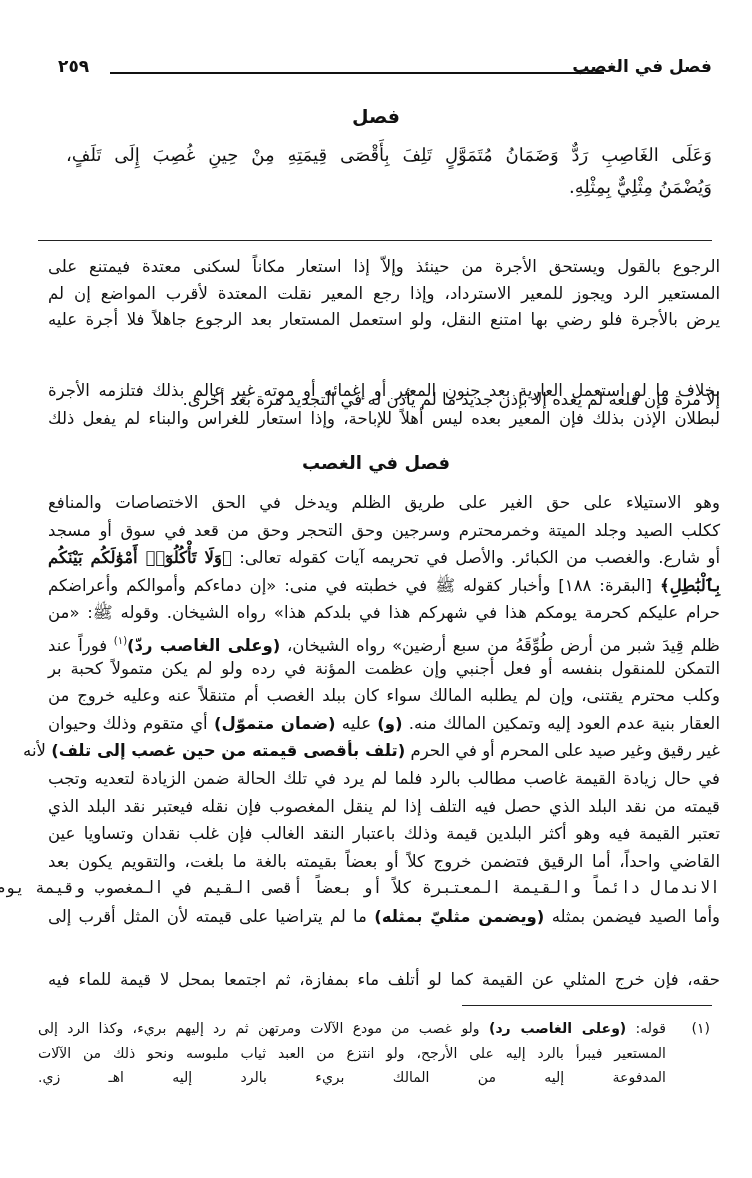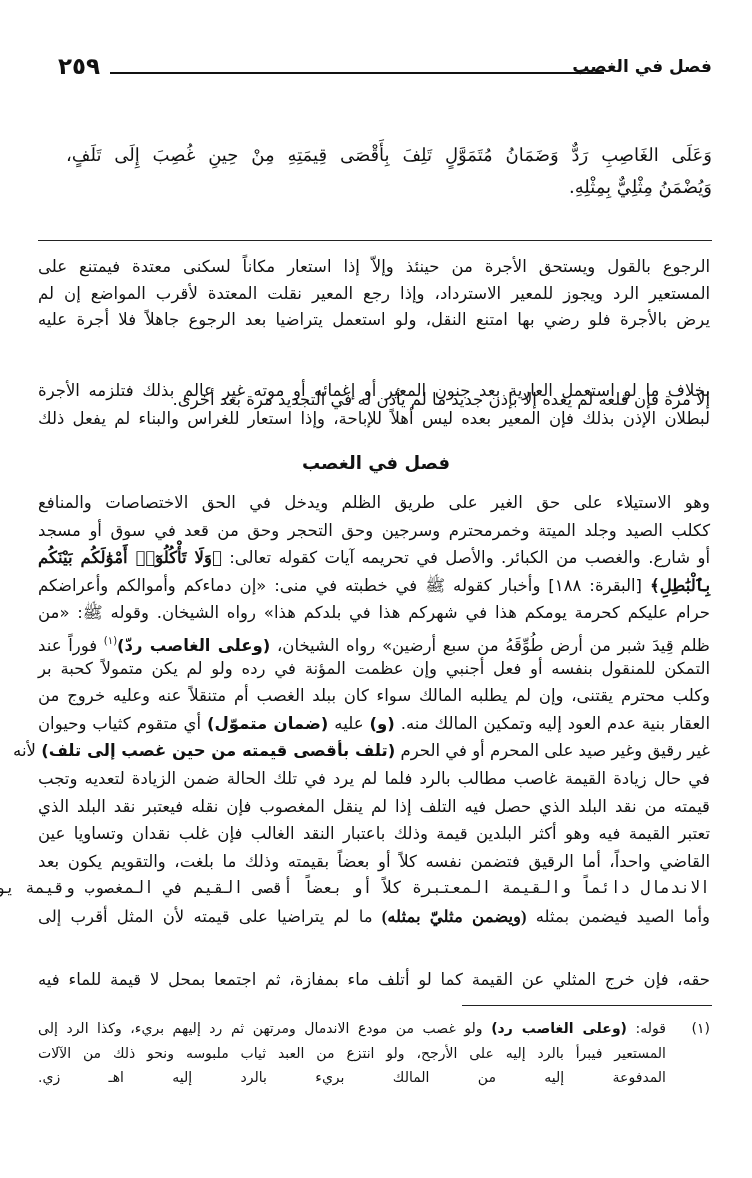--- a/index.html
+++ b/index.html
@@ -41,38 +41,38 @@
     position: absolute;
     right: 108px;
     left: 58px;
     top: 20px;
     border-top: 2px solid #111;
   }
   .rh-page {
     position: absolute;
     left: 6px;
     top: 0;
-    font-size: 23px;
+    font-size: 17px;
     font-weight: bold;
     line-height: 28px;
   }
 
   .section-heading {
     position: absolute;
     left: 0; width: 752px;
     text-align: center;
     font-weight: bold;
     direction: rtl;
   }
   .h-fasl { top: 105px; font-size: 19px; }
   .h-ghasb { top: 452px; font-size: 18px; }
 
   .line {
     position: absolute;
-    right: 42px;
+    right: 32px;
     width: 672px;
     direction: rtl;
     white-space: nowrap;
     text-align: justify;
     text-align-last: justify;
     font-size: 16.5px;
     line-height: 26px;
   }
   .matn {
     font-family: "DejaVu Serif", serif;
@@ -128,59 +128,60 @@
 <body>
 
 <div class="page">
 
   <div class="running-header">
     <span class="rh-title">فصل في الغصب</span>
     <div class="rh-rule"></div>
     <span class="rh-page">٢٥٩</span>
   </div>
 
+  <div class="section-heading h-fasl">فصل</div>
 
   <div class="line matn matn-1">وَعَلَى الغَاصِبِ رَدٌّ وَضَمَانُ مُتَمَوَّلٍ تَلِفَ بِأَقْصَى قِيمَتِهِ مِنْ حِينِ غُصِبَ إِلَى تَلَفٍ،</div>
   <div class="line matn matn-2 last">وَيُضْمَنُ مِثْلِيٌّ بِمِثْلِهِ.</div>
 
   <div class="rule-full rule-top"></div>
 
   <div id="commentary-top">
       <div class="line" style="top: 254px;">الرجوع بالقول ويستحق الأجرة من حينئذ وإلاّ إذا استعار مكاناً لسكنى معتدة فيمتنع على</div>
       <div class="line" style="top: 280.6px;">المستعير الرد ويجوز للمعير الاسترداد، وإذا رجع المعير نقلت المعتدة لأقرب المواضع إن لم</div>
-      <div class="line" style="top: 307.2px;">يرض بالأجرة فلو رضي بها امتنع النقل، ولو استعمل يتراضيا بعد الرجوع جاهلاً فلا أجرة عليه</div>
+      <div class="line" style="top: 307.2px;">يرض بالأجرة فلو رضي بها امتنع النقل، ولو استعمل المستعار بعد الرجوع جاهلاً فلا أجرة عليه</div>
       <div class="line" style="top: 333.8px; margin-top: 44px;">بخلاف ما لو استعمل العارية بعد جنون المعير أو إغمائه أو موته غير عالم بذلك فتلزمه الأجرة</div>
       <div class="line" style="top: 360.4px; margin-top: 46px;">لبطلان الإذن بذلك فإن المعير بعده ليس أهلاً للإباحة، وإذا استعار للغراس والبناء لم يفعل ذلك</div>
       <div class="line last" style="top: 387px;">إلا مرة فإن قلعه لم يعده إلا بإذن جديد ما لم يأذن له في التجديد مرة بعد أخرى.</div>
     </div>
 
   <div class="section-heading h-ghasb">فصل في الغصب</div>
 
   <div id="commentary-main">
       <div class="line" style="top: 490px;"><span>وهو الاستيلاء على حق الغير على طريق الظلم ويدخل في الحق الاختصاصات والمنافع</span></div>
       <div class="line" style="top: 517.6px;"><span>ككلب الصيد وجلد الميتة وخمرمحترم وسرجين وحق التحجر وحق من قعد في سوق أو مسجد</span></div>
       <div class="line" style="top: 545.2px;"><span>أو شارع. والغصب من الكبائر. والأصل في تحريمه آيات كقوله تعالى: </span><span class="quran">﴿وَلَا تَأْكُلُوٓا۟ أَمْوَٰلَكُم بَيْنَكُم</span></div>
       <div class="line" style="top: 572.8px;"><span class="quran">بِٱلْبَٰطِلِ﴾</span><span> [البقرة: ١٨٨] وأخبار كقوله ﷺ في خطبته في منى: «إن دماءكم وأموالكم وأعراضكم</span></div>
       <div class="line" style="top: 600.4px;"><span>حرام عليكم كحرمة يومكم هذا في شهركم هذا في بلدكم هذا» رواه الشيخان. وقوله ﷺ: «من</span></div>
       <div class="line" style="top: 628px; margin-left: 28px;"><span>ظلم قِيدَ شبر من أرض طُوِّقَهُ من سبع أرضين» رواه الشيخان، </span><span class="b">(وعلى الغاصب ردّ)</span><span class="sup">(١)</span><span> فوراً عند</span></div>
       <div class="line" style="top: 655.6px;"><span>التمكن للمنقول بنفسه أو فعل أجنبي وإن عظمت المؤنة في رده ولو لم يكن متمولاً كحبة بر</span></div>
       <div class="line" style="top: 683.2px;"><span>وكلب محترم يقتنى، وإن لم يطلبه المالك سواء كان ببلد الغصب أم متنقلاً عنه وعليه خروج من</span></div>
-      <div class="line" style="top: 710.8px;"><span>العقار بنية عدم العود إليه وتمكين المالك منه. </span><span class="b">(و)</span><span> عليه </span><span class="b">(ضمان متموّل)</span><span> أي متقوم كثياب وحيوان</span></div>
+      <div class="line" style="top: 710.8px;"><span>العقار بنية عدم العود إليه وتمكين المالك منه. </span><span class="b">(و)</span><span> عليه </span><span class="b">(ضمان متموّل)</span><span> أي متقوم وذلك وحيوان</span></div>
       <div class="line" style="top: 738.4px;"><span>غير رقيق وغير صيد على المحرم أو في الحرم </span><span class="b">(تلف بأقصى قيمته من حين غصب إلى تلف)</span><span> لأنه</span></div>
       <div class="line" style="top: 766px;"><span>في حال زيادة القيمة غاصب مطالب بالرد فلما لم يرد في تلك الحالة ضمن الزيادة لتعديه وتجب</span></div>
       <div class="line" style="top: 793.6px;"><span>قيمته من نقد البلد الذي حصل فيه التلف إذا لم ينقل المغصوب فإن نقله فيعتبر نقد البلد الذي</span></div>
       <div class="line" style="top: 821.2px;"><span>تعتبر القيمة فيه وهو أكثر البلدين قيمة وذلك باعتبار النقد الغالب فإن غلب نقدان وتساويا عين</span></div>
-      <div class="line" style="top: 848.8px;"><span>القاضي واحداً، أما الرقيق فتضمن نفسه كلاً أو بعضاً بقيمته وذلك ما بلغت، والتقويم يكون بعد</span></div>
+      <div class="line" style="top: 848.8px;"><span>القاضي واحداً، أما الرقيق فتضمن خروج كلاً أو بعضاً بقيمته بالغة ما بلغت، والتقويم يكون بعد</span></div>
       <div class="line" style="top: 876.4px; font-family: Liberation Mono, monospace;"><span>الاندمال دائماً والقيمة المعتبرة كلاً أو بعضاً أقصى القيم في المغصوب وقيمة يوم التلف في غيره،</span></div>
-      <div class="line" style="top: 904px; font-family: Liberation Serif, serif;"><span>وأما الصيد فيضمن بمثله </span><span class="b">(ويضمن مثليّ بمثله)</span><span> ما لم يتراضيا على قيمته لأن المثل أقرب إلى</span></div>
+      <div class="line" style="top: 904px;"><span>وأما الصيد فيضمن بمثله </span><span class="b">(ويضمن مثليّ بمثله)</span><span> ما لم يتراضيا على قيمته لأن المثل أقرب إلى</span></div>
       <div class="line" style="top: 931.6px; margin-top: 35px;"><span>حقه، فإن خرج المثلي عن القيمة كما لو أتلف ماء بمفازة، ثم اجتمعا بمحل لا قيمة للماء فيه</span></div>
     </div>
 
   <div class="rule-fn"></div>
 
   <span class="fn-num">(١)</span>
   <div id="footnotes">
-      <div class="fn-line fn-indent" style="top: 1016px;"><span>قوله: </span><span class="b">(وعلى الغاصب رد)</span><span> ولو غصب من مودع الاندمال ومرتهن ثم رد إليهم بريء، وكذا الرد إلى</span></div>
+      <div class="fn-line fn-indent" style="top: 1016px;"><span>قوله: </span><span class="b">(وعلى الغاصب رد)</span><span> ولو غصب من مودع الآلات ومرتهن ثم رد إليهم بريء، وكذا الرد إلى</span></div>
       <div class="fn-line fn-indent" style="top: 1040.5px;"><span>المستعير فيبرأ بالرد إليه على الأرجح، ولو انتزع من العبد ثياب ملبوسه ونحو ذلك من الآلات</span></div>
       <div class="fn-line fn-indent last" style="top: 1065px;"><span>المدفوعة إليه من المالك بريء بالرد إليه اهـ زي.</span></div>
     </div>
 
 </div>
 
 </body></html>

